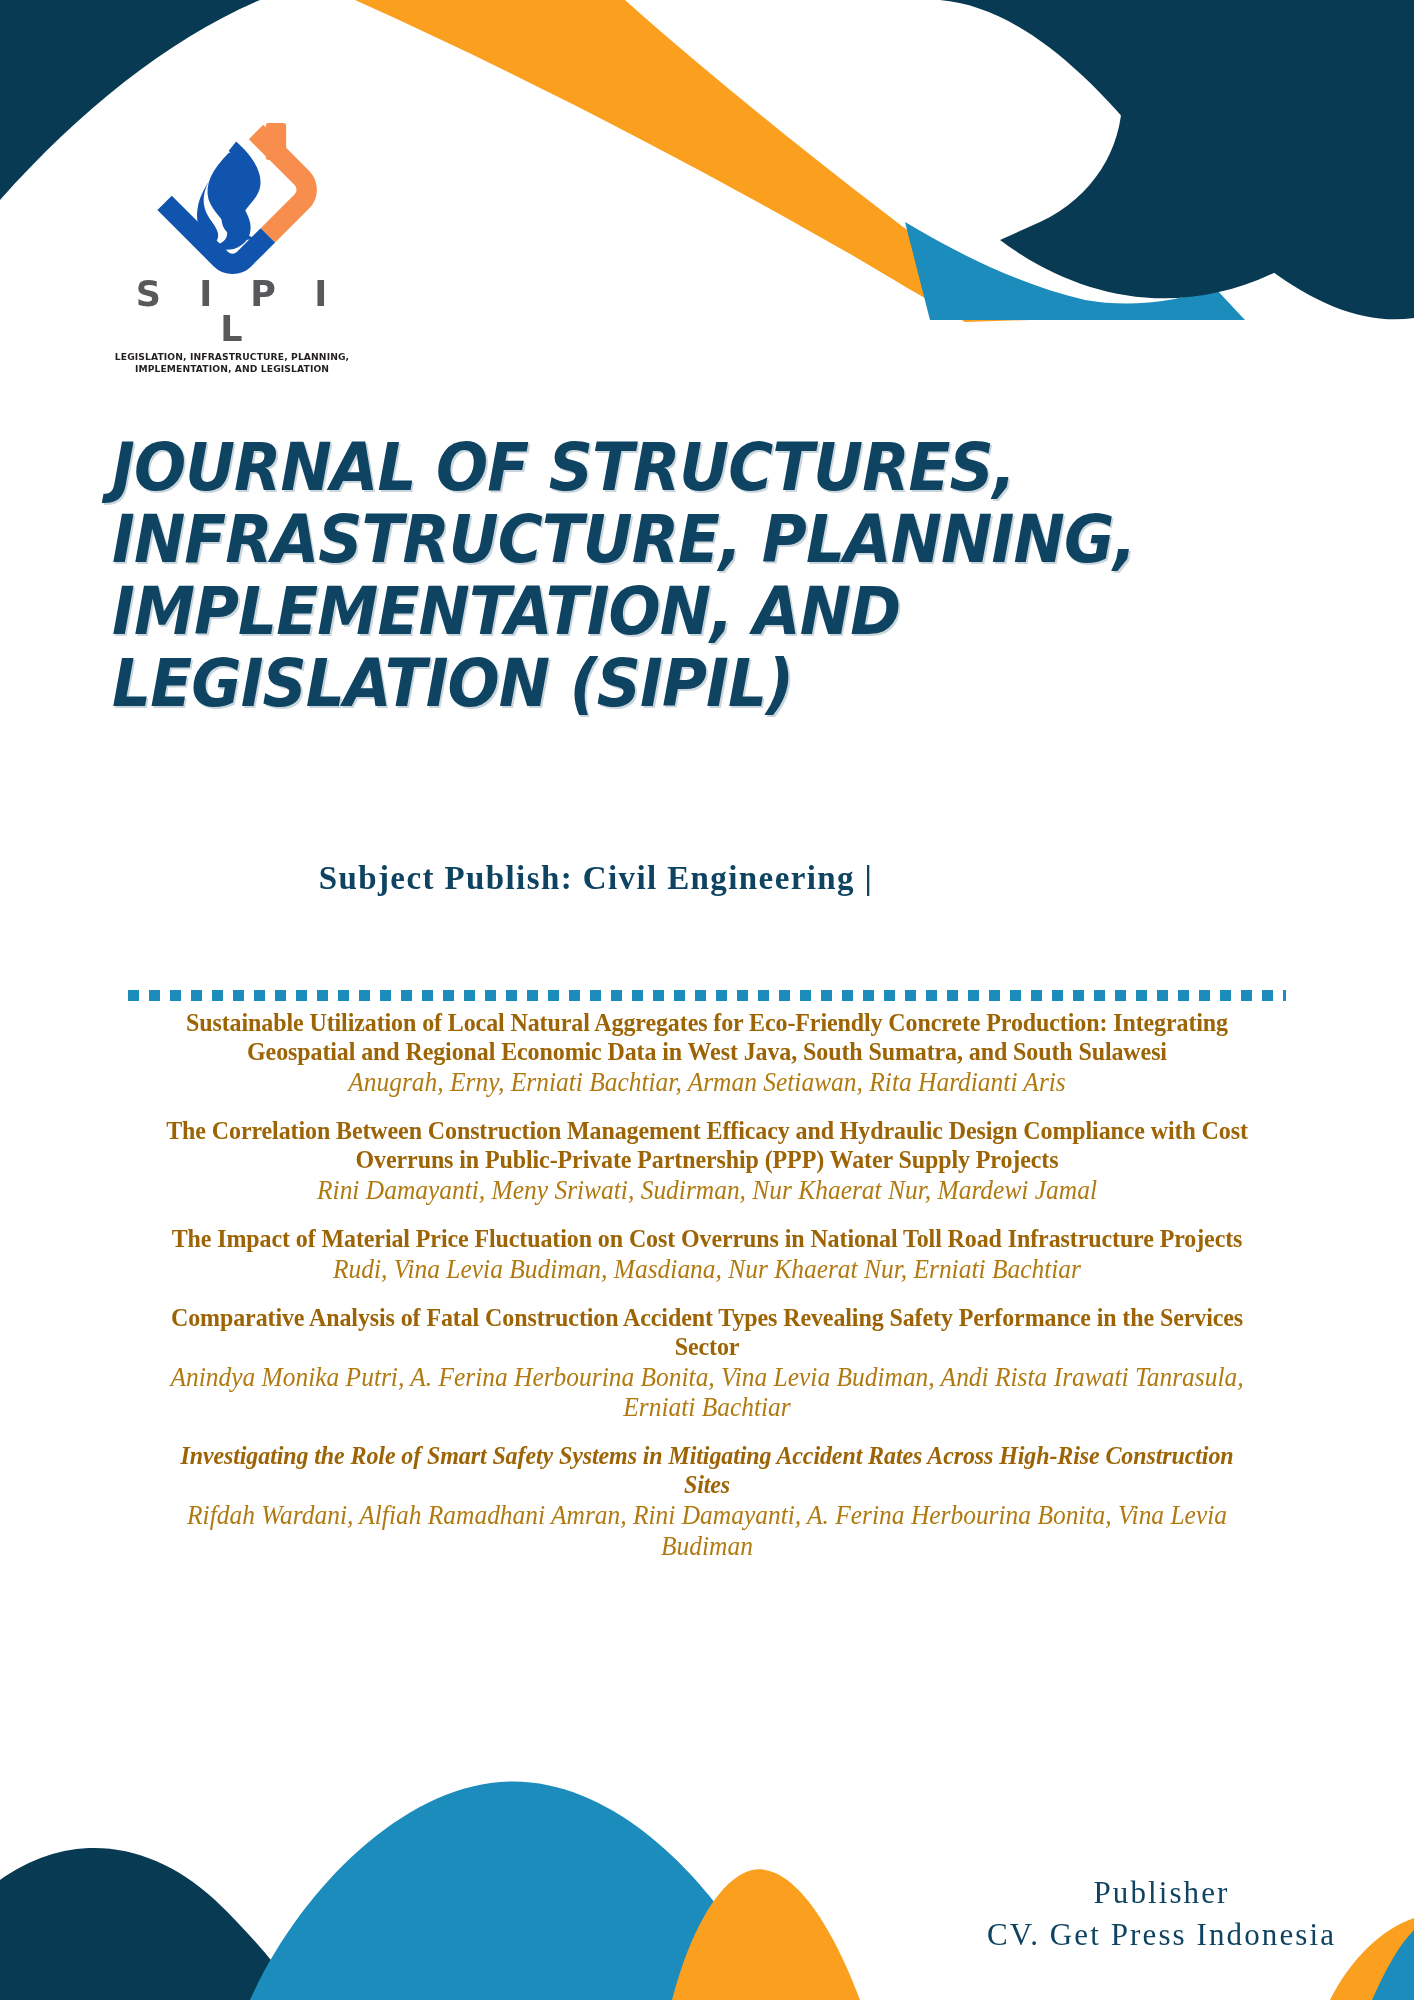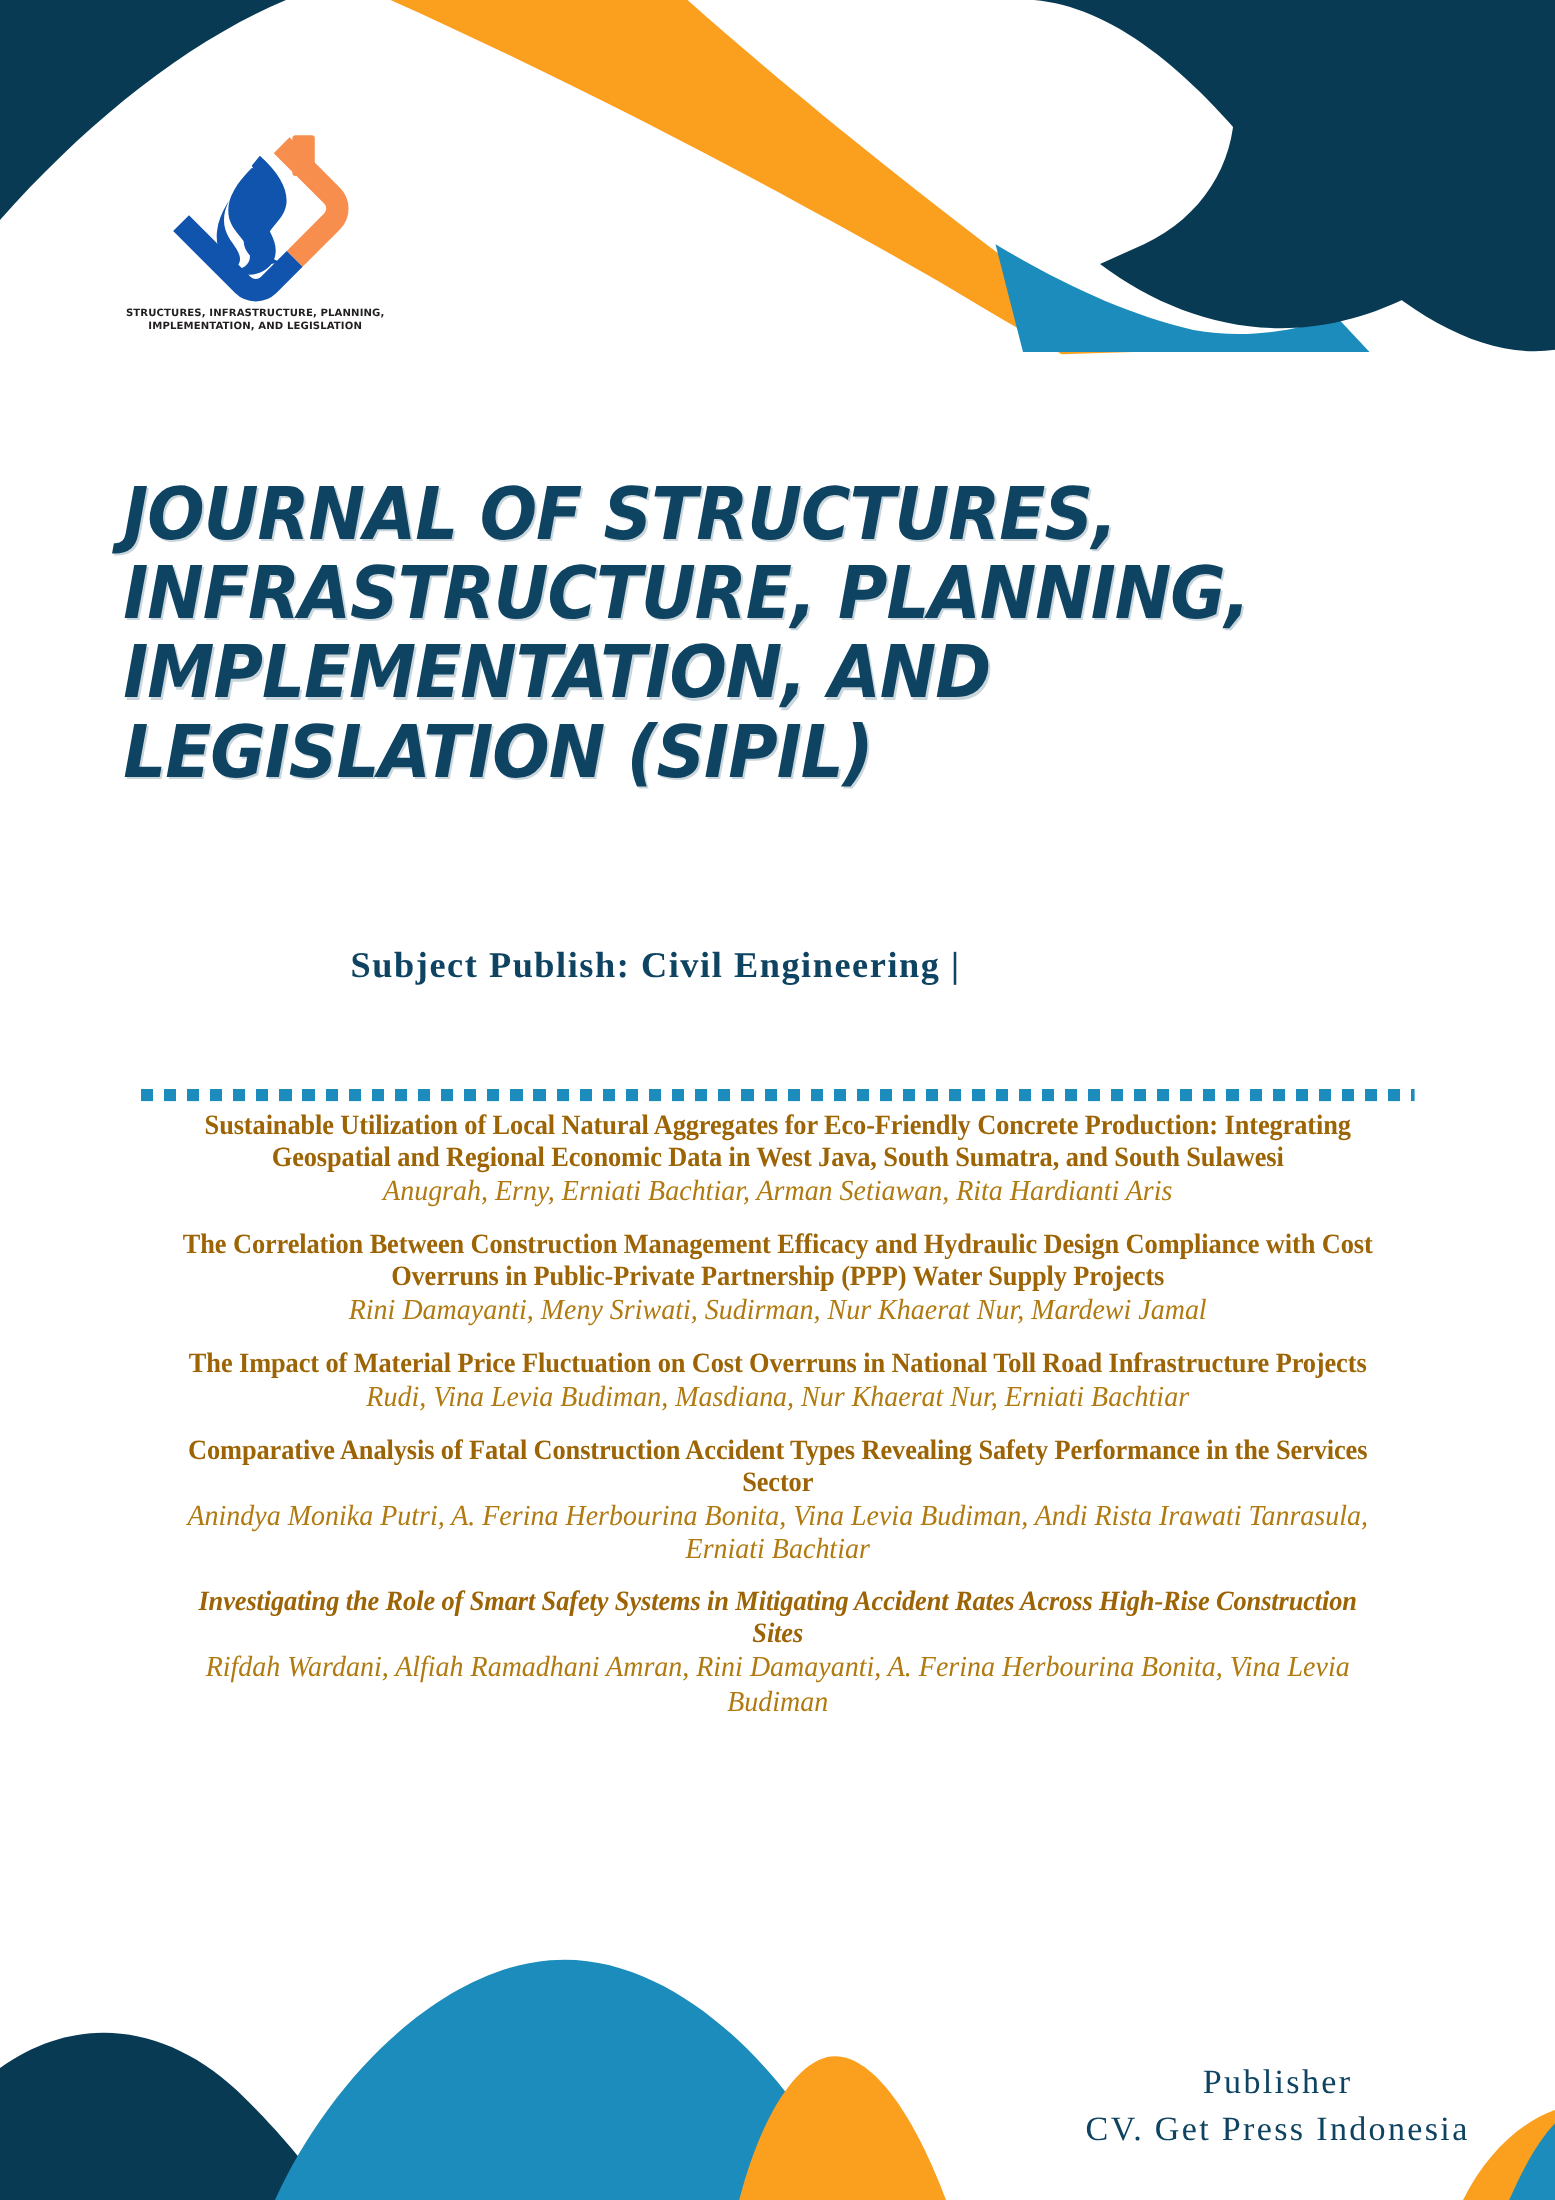--- a/index.html
+++ b/index.html
@@ -223,22 +223,23 @@
              C 124,134 112,122 108,110
              C 104,96 106,76 112,62
              Z"></path>
     <path fill="#1054ae" d="M 88,72
              C 72,90 66,106 70,120
              C 73,131 82,138 84,146
              C 86,153 82,158 76,160
              C 66,150 60,136 62,122
              C 64,104 76,88 88,72 Z"></path>
   </svg>
+  <div class="logo-word">S I P I L</div>
   <div class="logo-sub">
-    <div>STRUCTURES, INFRASTRUCTURE, PLANNING,</div>
+    <div>LEGISLATION, INFRASTRUCTURE, PLANNING,</div>
     <div>IMPLEMENTATION, AND LEGISLATION</div>
   </div>
 </div>
 
 <div class="journal-title">
   <span class="tline">JOURNAL OF STRUCTURES,</span>
   <span class="tline">INFRASTRUCTURE, PLANNING,</span>
   <span class="tline">IMPLEMENTATION, AND</span>
   <span class="tline">LEGISLATION (SIPIL)</span>
 </div>

